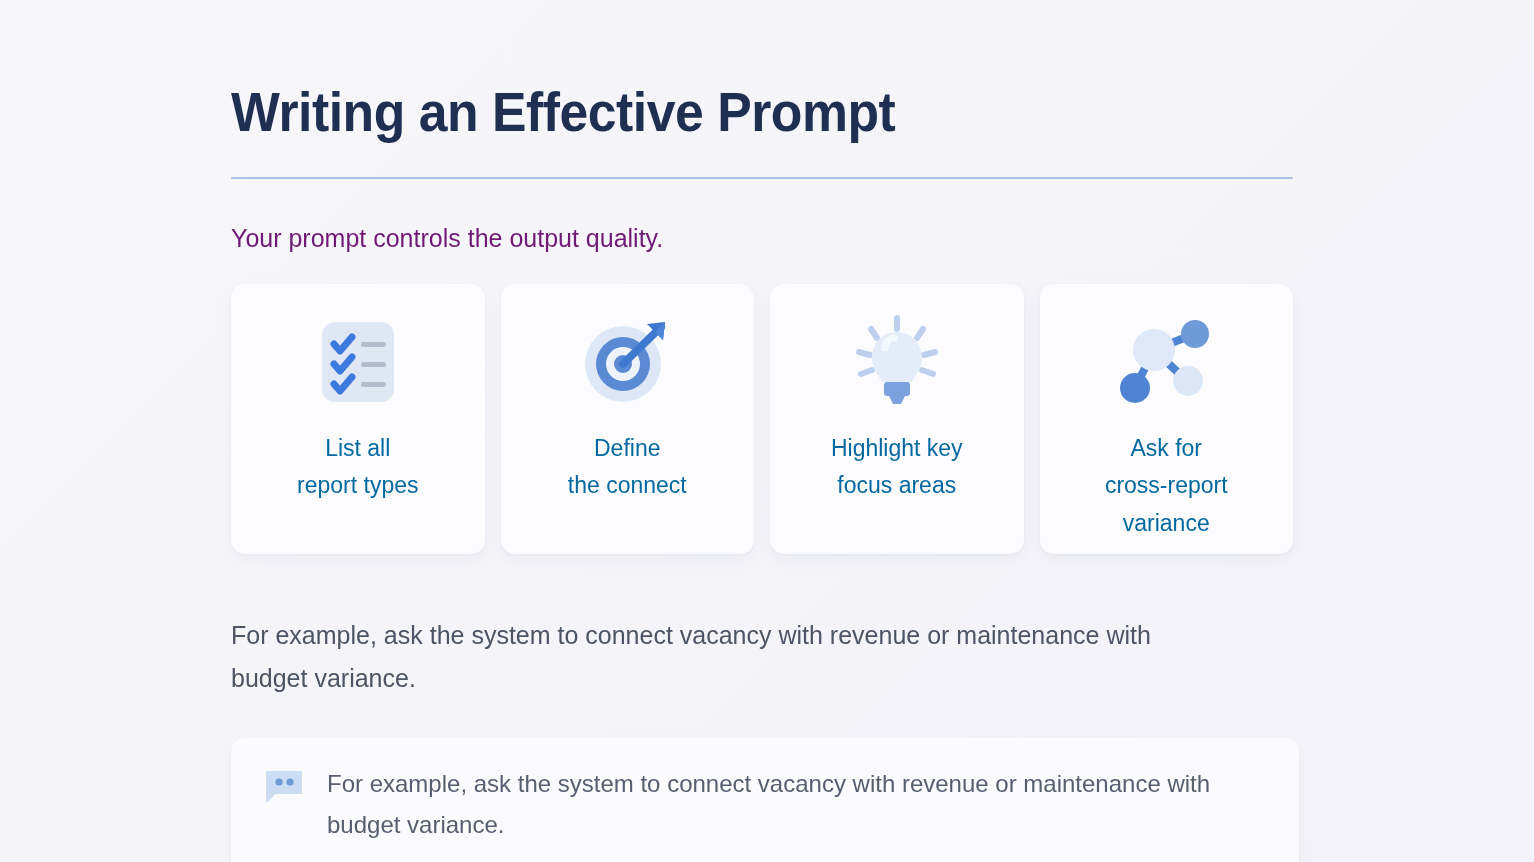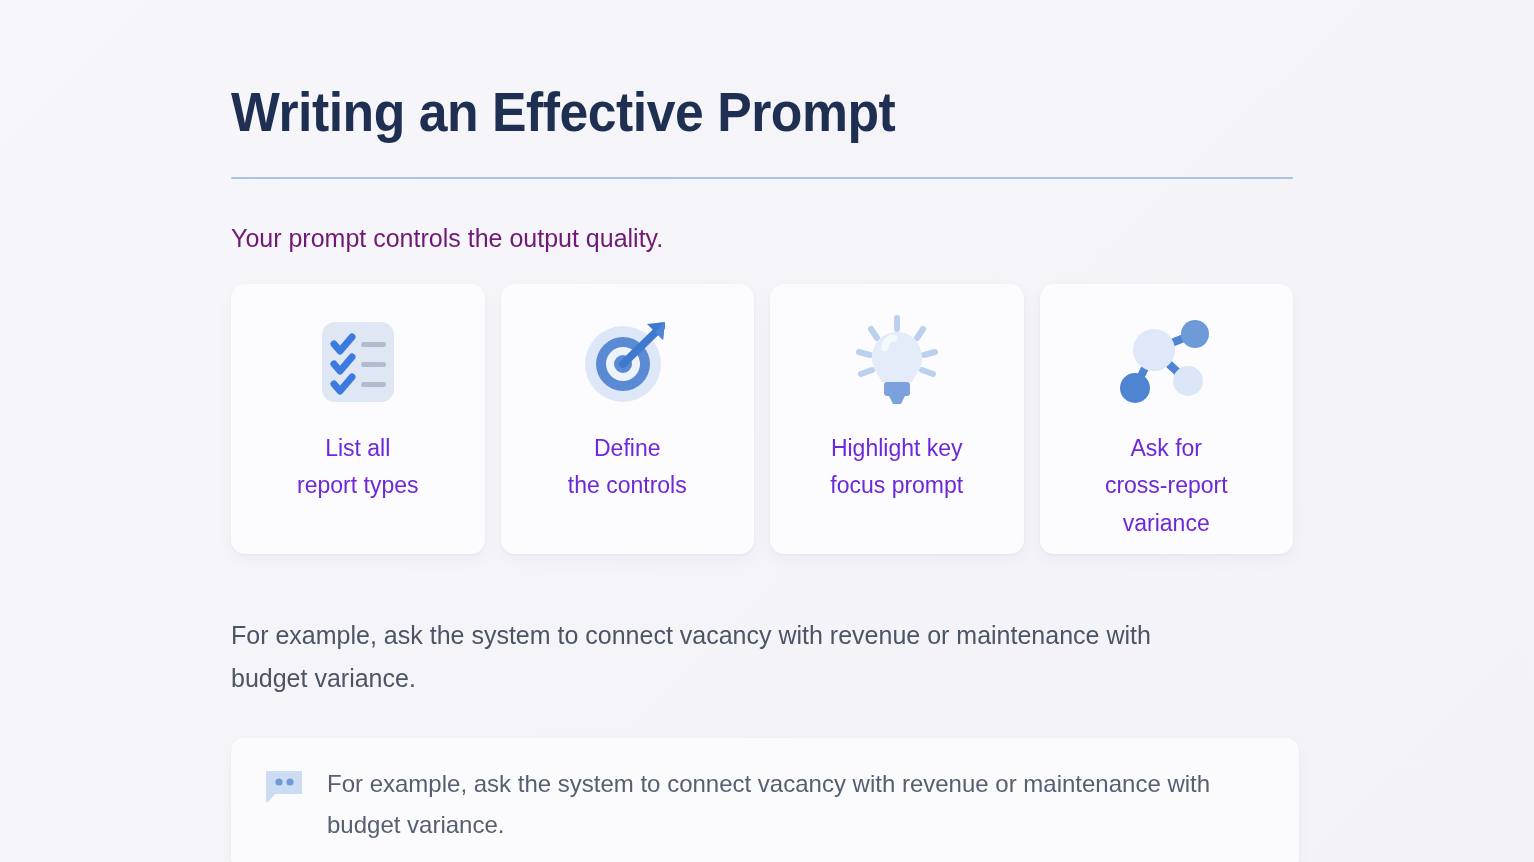--- a/index.html
+++ b/index.html
@@ -90,21 +90,21 @@
     display: flex;
     align-items: center;
     justify-content: center;
     flex: 0 0 auto;
   }
 
   .card-label {
     margin-top: 16px;
     font-size: 23px;
     line-height: 1.62;
-    color: #6d28d9;
+    color: #0369a1;
     text-align: center;
     padding: 0 10px;
     font-weight: 400;
     white-space: pre-line;
   }
 
   
   .body-paragraph {
     margin-top: 60px;
     font-size: 25px;
@@ -178,21 +178,21 @@
             <circle cx="46" cy="52" r="38" fill="#dde7f8"></circle>
             <circle cx="46" cy="52" r="27" fill="#5b8ad4"></circle>
             <circle cx="46" cy="52" r="17" fill="#eef3fb"></circle>
             <circle cx="46" cy="52" r="9" fill="#5b8ad4"></circle>
             <path d="M46 52 L84 15" stroke="#3f79cf" stroke-width="8" stroke-linecap="round"></path>
             <path d="M70 12 L88 10 L86 28 L78 20 Z" fill="#3f79cf"></path>
             <path d="M88 10 L86 28 L78 20 Z" fill="#4d85d9"></path>
           </svg>
         </div>
         <div class="card-label">Define
-the controls</div>
+the connect</div>
       </div>
 
       <div class="card">
         <div class="card-icon">
           <svg width="100" height="100" viewBox="0 0 100 100" xmlns="http://www.w3.org/2000/svg">
             <g stroke="#bcd0ee" stroke-width="6" stroke-linecap="round">
               <line x1="50" y1="6" x2="50" y2="17"></line>
               <line x1="24" y1="17" x2="30" y2="26"></line>
               <line x1="76" y1="17" x2="70" y2="26"></line>
               <line x1="12" y1="40" x2="23" y2="43"></line>
@@ -200,21 +200,21 @@
               <line x1="14" y1="62" x2="25" y2="58"></line>
               <line x1="86" y1="62" x2="75" y2="58"></line>
             </g>
             <path d="M50 20 C35 20 25 32 25 46 C25 57 32 63 35 70 L65 70 C68 63 75 57 75 46 C75 32 65 20 50 20 Z" fill="#e4ecfa"></path>
             <path d="M38 36 C38 29 43 26 47 26" fill="none" stroke="#f5f8fd" stroke-width="7" stroke-linecap="round"></path>
             <rect x="37" y="70" width="26" height="14" rx="3" fill="#7ba2de"></rect>
             <path d="M42 84 L58 84 L54 92 L46 92 Z" fill="#7ba2de"></path>
           </svg>
         </div>
         <div class="card-label">Highlight key
-focus prompt</div>
+focus areas</div>
       </div>
 
       <div class="card">
         <div class="card-icon">
           <svg width="100" height="100" viewBox="0 0 100 100" xmlns="http://www.w3.org/2000/svg">
             <g stroke="#4f84d2" stroke-width="8" stroke-linecap="round">
               <line x1="38" y1="38" x2="78" y2="22"></line>
               <line x1="38" y1="38" x2="70" y2="68"></line>
               <line x1="38" y1="38" x2="20" y2="74"></line>
             </g>

